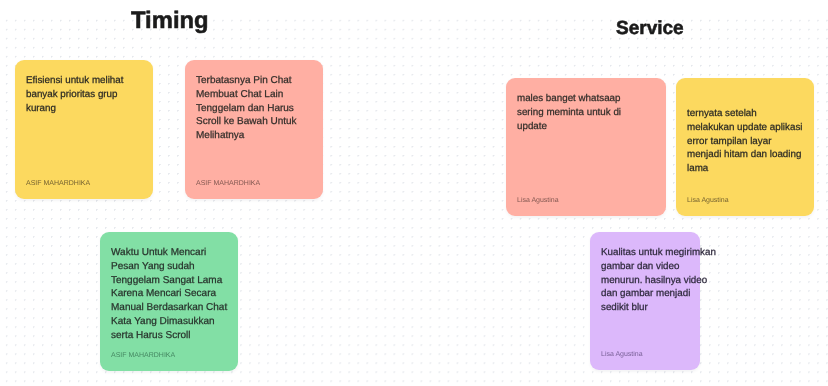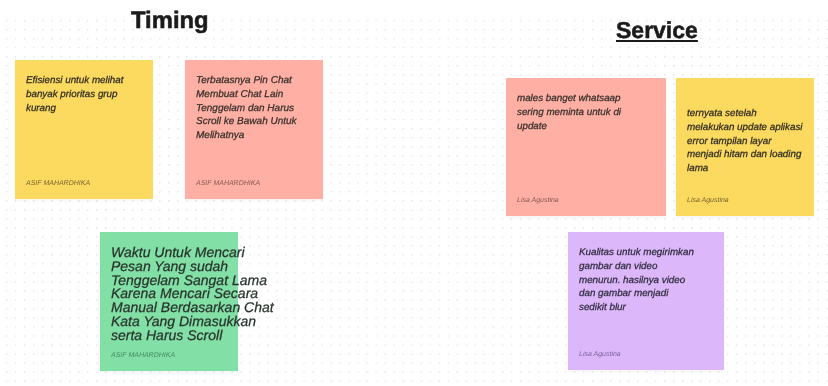--- a/index.html
+++ b/index.html
@@ -6,35 +6,35 @@
   body{width:828px;height:386px;overflow:hidden;background:#ffffff;
        font-family:"Liberation Sans",sans-serif;
        -webkit-font-smoothing:antialiased;text-rendering:geometricPrecision;}
   #board{position:relative;width:828px;height:386px;overflow:hidden;
          background-color:#ffffff;
          background-image:radial-gradient(circle at 0.5px 0.5px, #e2e5ea 0.8px, rgba(255,255,255,0) 1.05px);
          background-size:9.03px 9.03px;
          background-position:5.9px 1.8px;}
   #top-mask{position:absolute;left:0;top:0;width:828px;height:13px;background:#ffffff;}
   .col-title{position:absolute;will-change:transform;font-weight:bold;-webkit-text-stroke:0.55px currentColor;color:#1b1b1b;white-space:nowrap;line-height:1;}
-  .note{position:absolute;box-sizing:border-box;border-radius:0px;box-shadow:0 1.5px 3px rgba(50,60,80,0.055);font-style:italic;}
+  .note{position:absolute;box-sizing:border-box;border-radius:9px;box-shadow:0 1.5px 3px rgba(50,60,80,0.055);}
   .note .body{position:absolute;left:11.0px;right:6px;top:14.3px;}
   .note .body div{white-space:nowrap;}
   .note .body{-webkit-text-stroke:0.25px currentColor;will-change:transform;}
   .note .author{position:absolute;will-change:transform;left:11.0px;white-space:nowrap;line-height:1;}
 </style>
 </head>
 <body>
 
 <div id="board">
 
   <div id="top-mask"></div>
 
   <div class="col-title" style="left:131px;top:9px;font-size:23.8px;">Timing</div>
-  <div class="col-title" style="left:616.3px;top:19.1px;font-size:23px;text-decoration:underline;">Service</div>
+  <div class="col-title" style="left:616.3px;top:19.1px;font-size:19px;">Service</div>
 
   <div class="note" style="left: 15px; top: 60px; width: 138px; height: 139px; background-color: rgb(252, 217, 95);">
     <div class="body" style="font-size:9.8px;line-height:13.8px;color:#2b2a24;">
       <div>Efisiensi untuk melihat</div>
         <div>banyak prioritas grup</div>
         <div>kurang</div>
     </div>
     <div class="author" style="top:120px;font-size:7px;color:#766330;">ASIF MAHARDHIKA</div>
   </div>
 
@@ -43,21 +43,21 @@
       <div>Terbatasnya Pin Chat</div>
         <div>Membuat Chat Lain</div>
         <div>Tenggelam dan Harus</div>
         <div>Scroll ke Bawah Untuk</div>
         <div>Melihatnya</div>
     </div>
     <div class="author" style="top:120px;font-size:7px;color:#835851;">ASIF MAHARDHIKA</div>
   </div>
 
   <div class="note" style="left: 100px; top: 232px; width: 138px; height: 139px; background-color: rgb(130, 223, 165);">
-    <div class="body" style="font-size:14px;line-height:13.8px;color:#28332c;">
+    <div class="body" style="font-size:10px;line-height:13.8px;color:#28332c;">
       <div>Waktu Untuk Mencari</div>
         <div>Pesan Yang sudah</div>
         <div>Tenggelam Sangat Lama</div>
         <div>Karena Mencari Secara</div>
         <div>Manual Berdasarkan Chat</div>
         <div>Kata Yang Dimasukkan</div>
         <div>serta Harus Scroll</div>
     </div>
     <div class="author" style="top:120px;font-size:7px;color:#458862;">ASIF MAHARDHIKA</div>
   </div>
@@ -75,21 +75,21 @@
     <div class="body" style="font-size:9.8px;line-height:13.8px;color:#2b2a24;margin-top:15px;">
       <div>ternyata setelah</div>
         <div>melakukan update aplikasi</div>
         <div>error tampilan layar</div>
         <div>menjadi hitam dan loading</div>
         <div>lama</div>
     </div>
     <div class="author" style="top:119px;font-size:7px;color:#766330;">Lisa Agustina</div>
   </div>
 
-  <div class="note" style="left: 568px; top: 232px; width: 156px; height: 138px; background-color: rgb(220, 184, 251);">
+  <div class="note" style="left: 590px; top: 232px; width: 110px; height: 138px; background-color: rgb(220, 184, 251);">
     <div class="body" style="font-size:9.8px;line-height:13.8px;color:#2e293c;">
       <div>Kualitas untuk megirimkan</div>
         <div>gambar dan video</div>
         <div>menurun. hasilnya video</div>
         <div>dan gambar menjadi</div>
         <div>sedikit blur</div>
     </div>
     <div class="author" style="top:119px;font-size:7px;color:#7a6198;">Lisa Agustina</div>
   </div>
 

